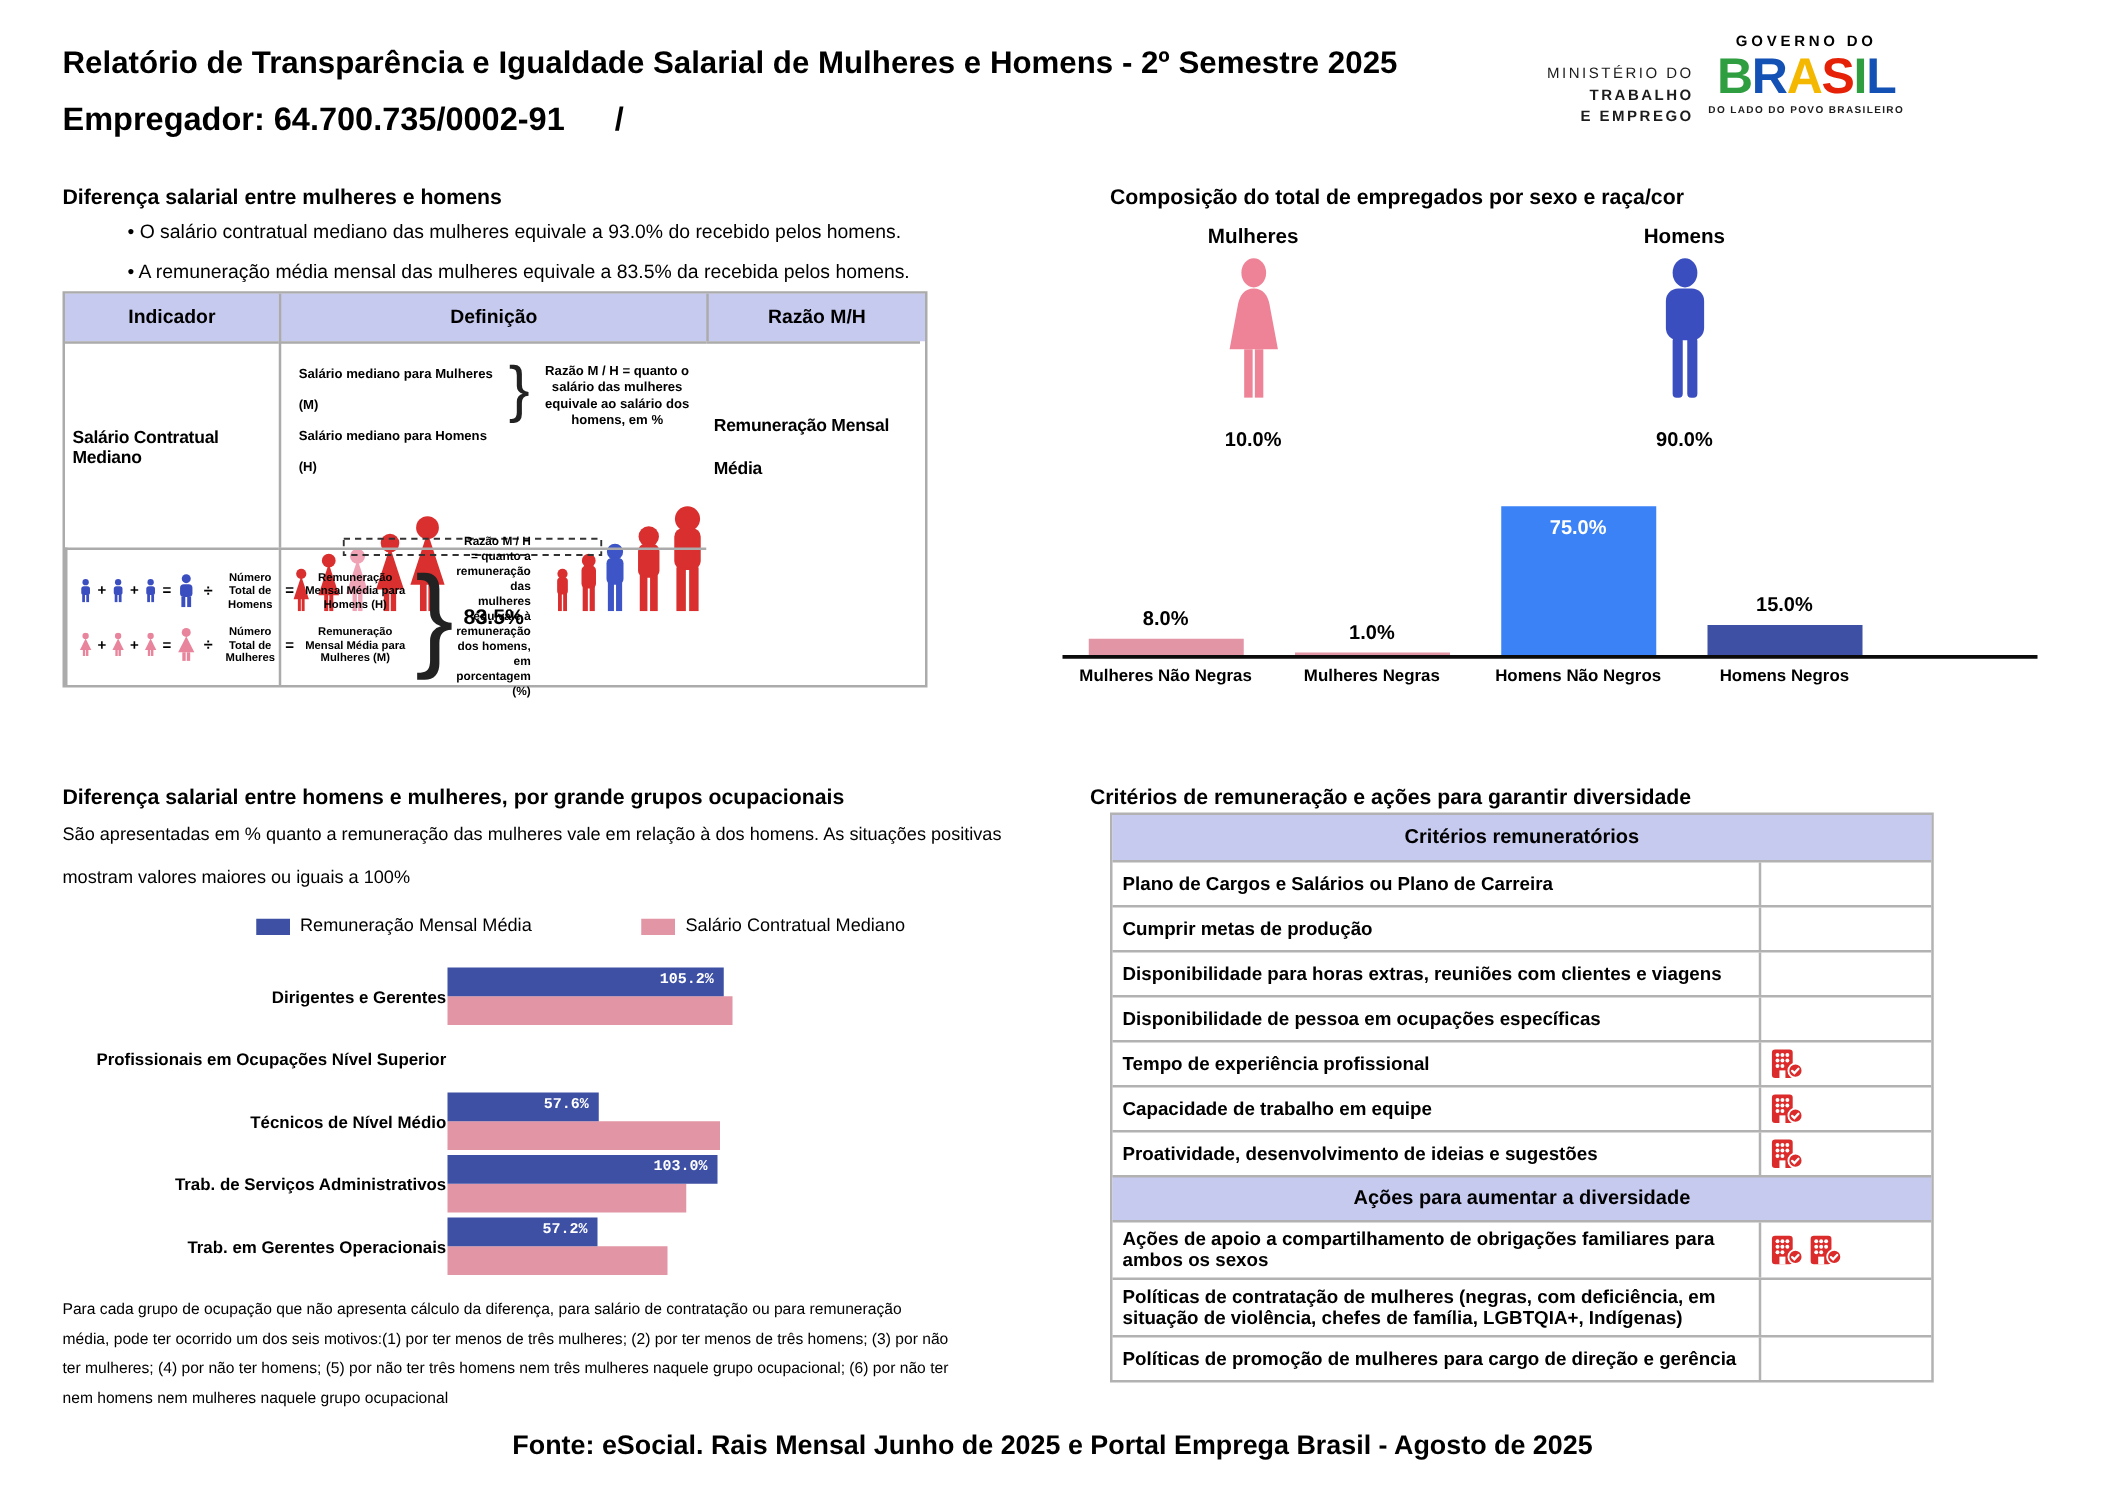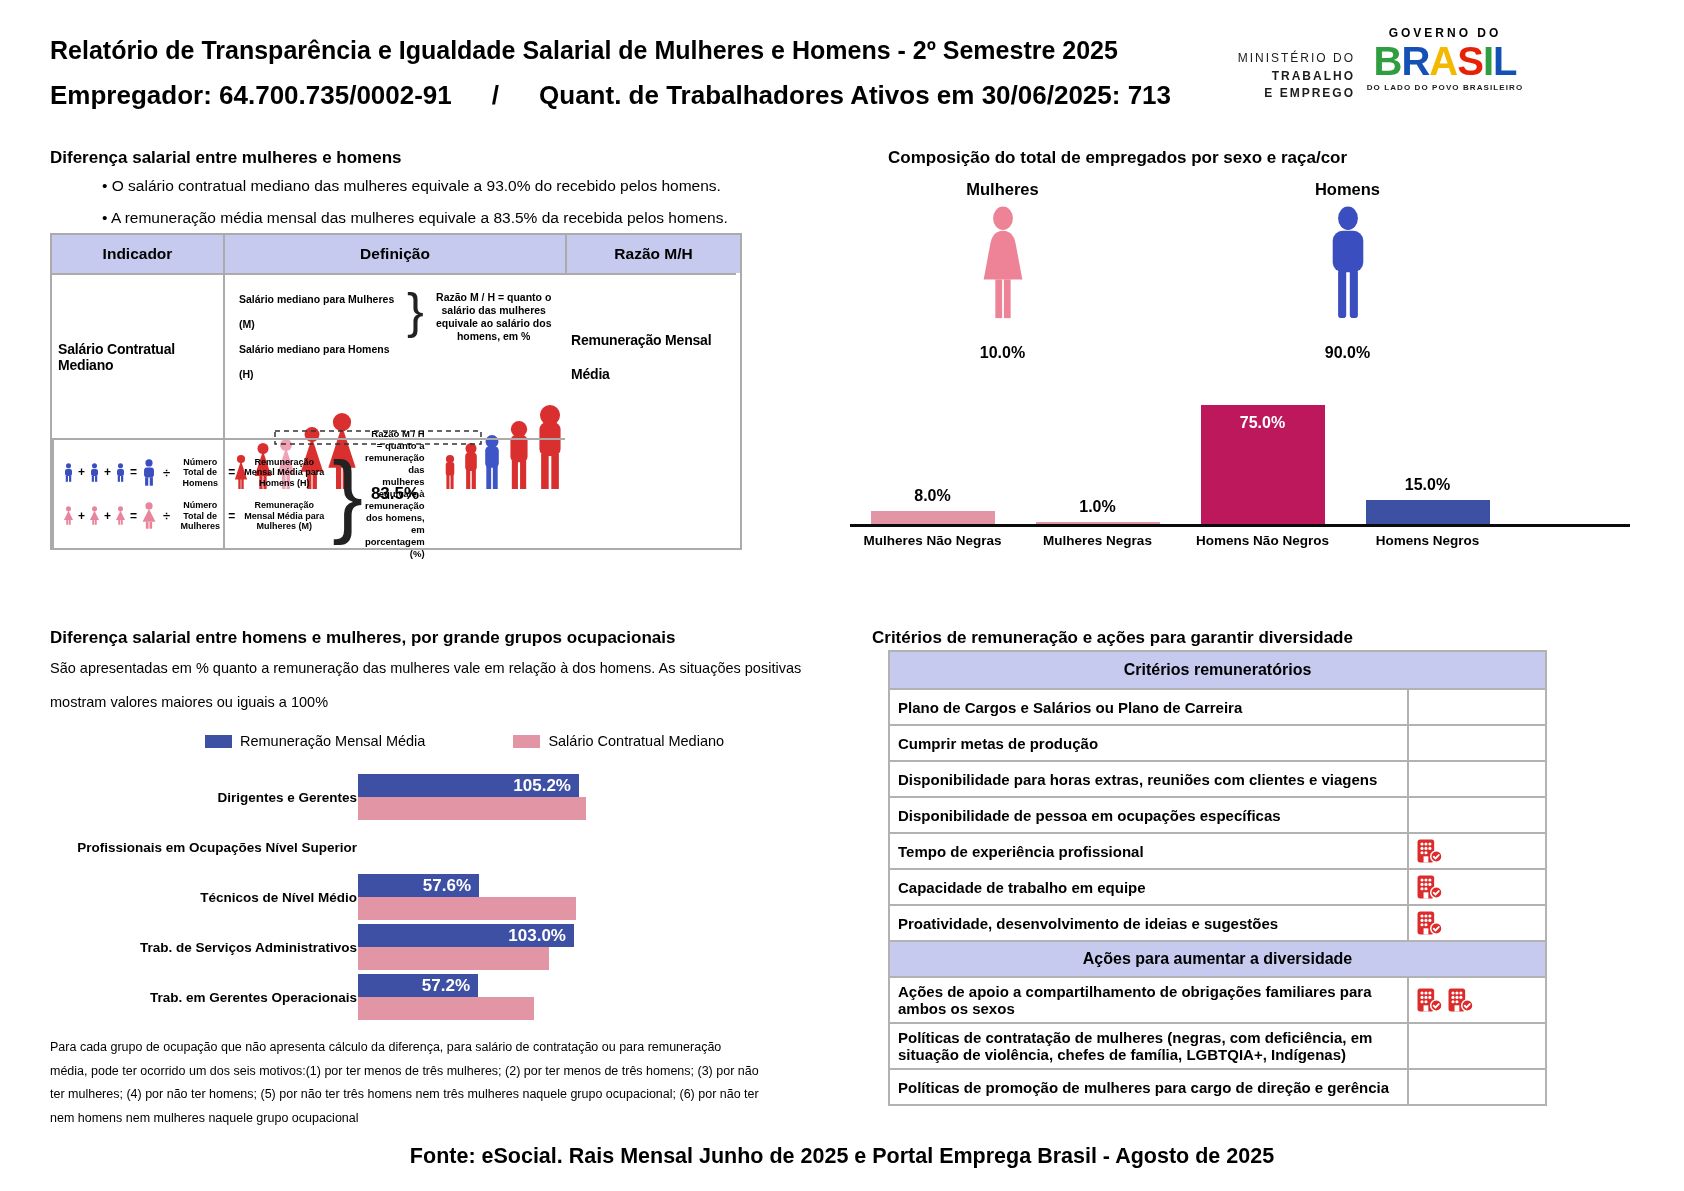--- a/index.html
+++ b/index.html
@@ -70,21 +70,21 @@
   .legend-item { display:flex; align-items:center; margin-right:88px; }
   .legend-swatch { width:27px; height:13px; display:inline-block; margin-right:8px; }
   .legend-label { font-size:14.5px; }
   #occ-rows { position:absolute; left:50px; top:774px; width:710px; }
   .occ-row { display:flex; align-items:center; margin-bottom:4px; }
   .occ-row:nth-child(1) { margin-bottom:8px; }
   .occ-row.label-only { height:38px; margin-bottom:8px; }
   .occ-label { width:308px; text-align:right; font-weight:700; font-size:13.5px; line-height:15px; padding-right:1px; }
   .occ-bars { display:flex; flex-direction:column; }
   .occ-bar-blue { height:23px; position:relative; }
-  .occ-val { position:absolute; right:8px; top:2px; color:#fff; font-weight:700; font-size:17px; }
+  .occ-val { position:absolute; right:8px; top:2px; color:#fff; font-weight:700; font-size:12px;font-family:Liberation Mono, monospace; }
   .occ-bar-pink { height:23px; }
   #occ-footnote { position:absolute; left:50px; top:1036px; width:712px; font-size:12.5px; line-height:23.5px; }
 
   
   #crit-table { position:absolute; left:888px; top:650px; width:659px; border:2px solid #B2B2B2; }
   .crit-head { background:#C6CAEE; height:36px; display:flex; align-items:center; justify-content:center; font-weight:700; font-size:16px; border-top:2px solid #B2B2B2; }
   #crit-table > :first-child { border-top:none; }
   .crit-row { display:flex; border-top:2px solid #B2B2B2; min-height:36px; }
   .crit-row.two-line { min-height:46px; }
   .crit-c1 { width:517px; padding:4px 10px 4px 8px; font-weight:700; font-size:15px; line-height:17px; display:flex; align-items:center; }
@@ -94,21 +94,20 @@
 </style>
 </head>
 <body>
 
 <div id="page">
 
   <div id="page-title">Relatório de Transparência e Igualdade Salarial de Mulheres e Homens - 2º Semestre 2025</div>
   <div id="page-subtitle">
     <span>Empregador: 64.700.735/0002-91</span>
     <span class="sep">/</span>
-    <span>Quant. de Trabalhadores Ativos em 30/06/2025: 713</span>
   </div>
   <div id="ministry">
     <div class="m1">MINISTÉRIO DO</div>
     <div class="m2">TRABALHO</div>
     <div class="m2">E EMPREGO</div>
   </div>
   <div id="gov-logo">
     <div class="gov-top">GOVERNO DO</div>
     <div id="gov-name"><span style="color: rgb(47, 158, 65);">B</span><span style="color: rgb(19, 81, 180);">R</span><span style="color: rgb(245, 184, 0);">A</span><span style="color: rgb(229, 34, 7);">S</span><span style="color: rgb(47, 158, 65);">I</span><span style="color: rgb(19, 81, 180);">L</span></div>
     <div class="gov-sub">DO LADO DO POVO BRASILEIRO</div>
@@ -296,21 +295,21 @@
     <div id="comp-bars">
         <div class="comp-slot">
           <div class="comp-val">8.0%</div>
           <div class="comp-bar" style="height: 13px; background: rgb(226, 149, 164);"></div>
         </div>
         <div class="comp-slot">
           <div class="comp-val">1.0%</div>
           <div class="comp-bar" style="height: 2px; background: rgb(226, 149, 164);"></div>
         </div>
         <div class="comp-slot">
-          <div class="comp-bar" style="height: 119px; background: #be185d;">
+          <div class="comp-bar" style="height: 119px; background: #3b82f6;">
             <div class="comp-val-in">75.0%</div>
           </div>
         </div>
         <div class="comp-slot">
           <div class="comp-val">15.0%</div>
           <div class="comp-bar" style="height: 24px; background: rgb(62, 80, 164);"></div>
         </div>
       </div>
     <div id="comp-axis"></div>
     <div id="comp-cats">

